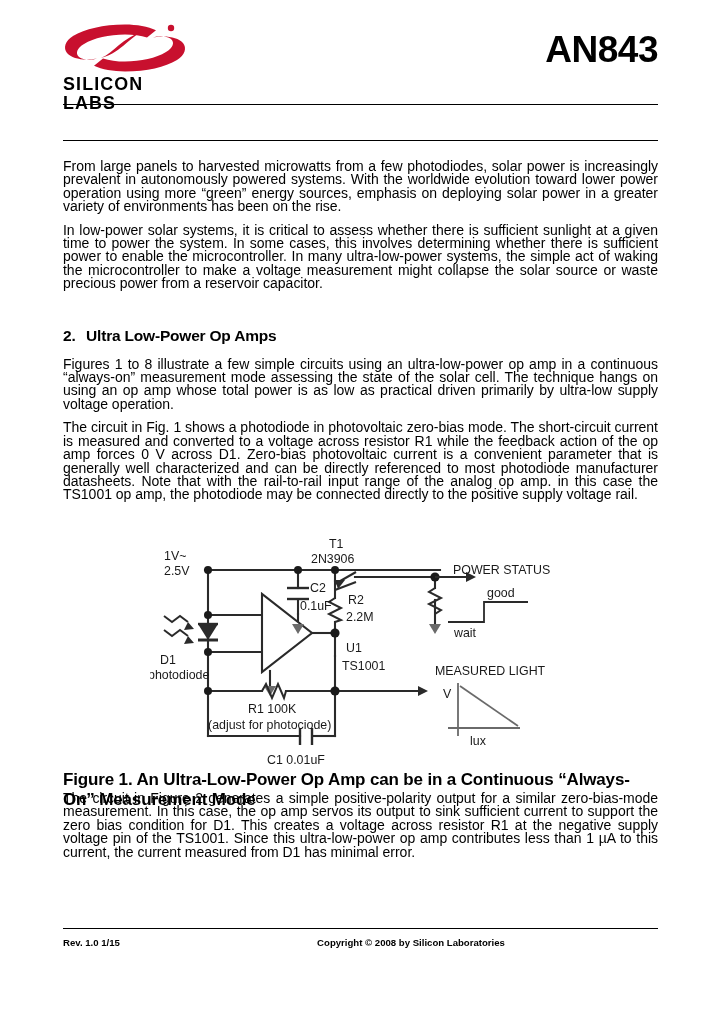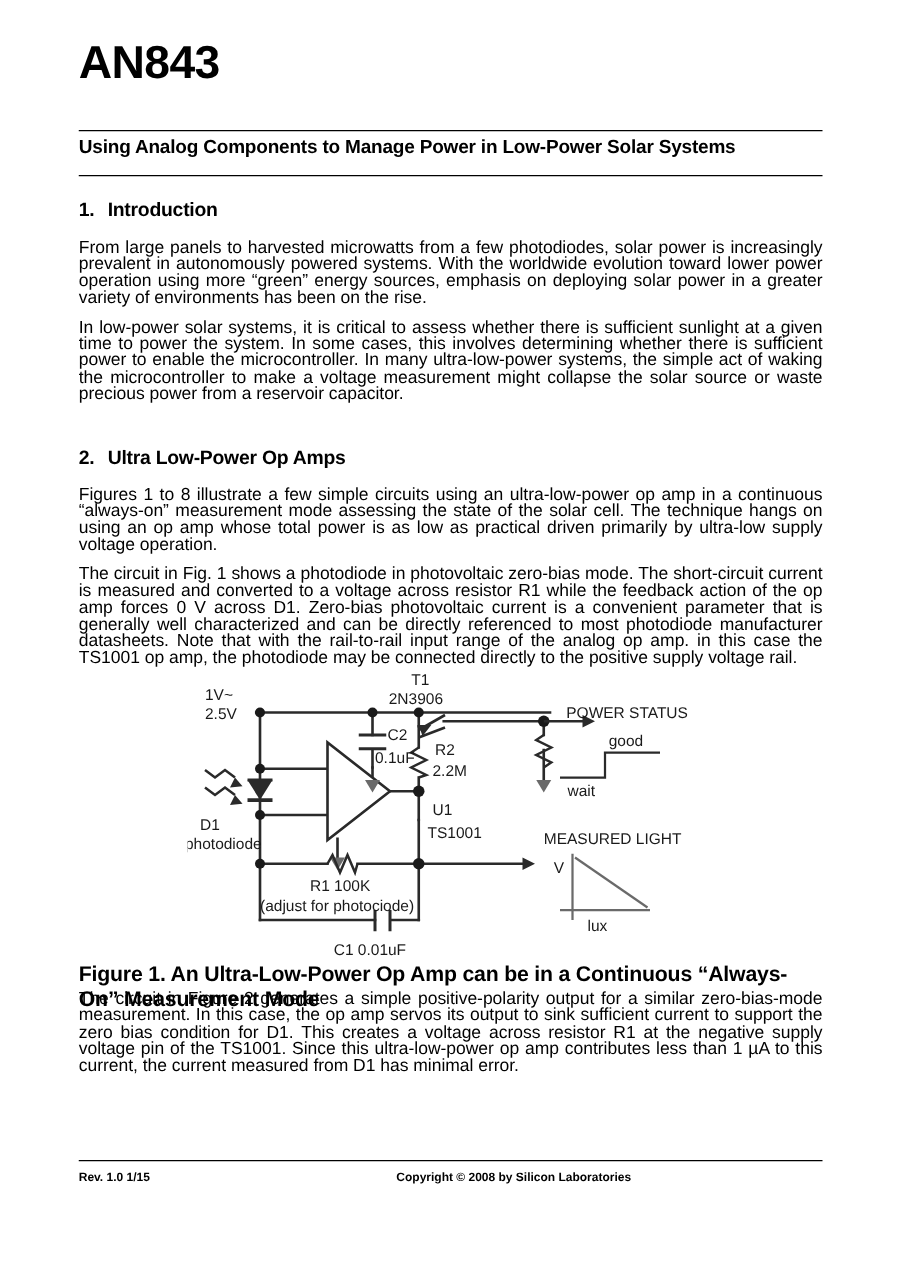--- a/index.html
+++ b/index.html
@@ -147,33 +147,45 @@
   }
   .footer .center { position: absolute; left: 0; right: 0; text-align: center; font-weight: bold; }
   .footer .right { margin-left: auto; }
 </style>
 </head>
 <body>
 
 <div class="page">
 
   <div class="header">
+    <div class="logo-block">
+      <div class="logo-mark">
+        <svg width="124" height="52" viewBox="0 0 124 52" xmlns="http://www.w3.org/2000/svg">
+          <path d="M62 2.5 C40 2.5 22 7 10 14 C2 19 0 26 4 31 C9 37 22 39 34 36.5
+                   C28 38.5 20 38 16 35 C12 31.5 14 26 21 22 C31 16 46 12.5 62 12.5
+                   C70 12.5 78 13.6 84 15.6 L93 8.2 C85 4.6 74 2.5 62 2.5 Z" fill="#C8102E"></path>
+          <path d="M62 49.5 C84 49.5 102 45 114 38 C122 33 124 26 120 21
+                   C115 15 102 13 90 15.5 C96 13.5 104 14 108 17
+                   C112 20.5 110 26 103 30 C93 36 78 39.5 62 39.5
+                   C54 39.5 46 38.4 40 36.4 L31 43.8 C39 47.4 50 49.5 62 49.5 Z" fill="#C8102E"></path>
+          <path d="M78 10 C70 13 62 18 56 23 C50 28 45 33 38 36
+                   C46 34 54 29 60 24 C66 19 71 14 78 10 Z" fill="#C8102E"></path>
+          <circle cx="108" cy="6" r="3.2" fill="#C8102E"></circle>
+        </svg>
+      </div>
+      <div class="logo-wordmark">SILICON LABS</div>
+    </div>
     <div class="doc-id">AN843</div>
   </div>
 
   <div class="rule rule-top"></div>
-  <div class="doc-title">Using Analog Components to Manage Power in Low-Power Solar Systems</div>
   <div class="rule rule-bottom"></div>
 
   <div class="content">
 
-    <h2 class="section">
-      <span class="num">1.</span>
-      <span>Introduction</span>
-    </h2>
     <p class="body">From large panels to harvested microwatts from a few photodiodes, solar power is increasingly prevalent in autonomously powered systems. With the worldwide evolution toward lower power operation using more “green” energy sources, emphasis on deploying solar power in a greater variety of environments has been on the rise.</p>
     <p class="body">In low-power solar systems, it is critical to assess whether there is sufficient sunlight at a given time to power the system. In some cases, this involves determining whether there is sufficient power to enable the microcontroller. In many ultra-low-power systems, the simple act of waking the microcontroller to make a voltage measurement might collapse the solar source or waste precious power from a reservoir capacitor.</p>
 
     <div class="sec2-wrap">
       <h2 class="section">
         <span class="num">2.</span>
         <span>Ultra Low-Power Op Amps</span>
       </h2>
       <p class="body">Figures 1 to 8 illustrate a few simple circuits using an ultra-low-power op amp in a continuous “always-on” measurement mode assessing the state of the solar cell. The technique hangs on using an op amp whose total power is as low as practical driven primarily by ultra-low supply voltage operation.</p>
       <p class="body last">The circuit in Fig. 1 shows a photodiode in photovoltaic zero-bias mode. The short-circuit current is measured and converted to a voltage across resistor R1 while the feedback action of the op amp forces 0 V across D1. Zero-bias photovoltaic current is a convenient parameter that is generally well characterized and can be directly referenced to most photodiode manufacturer datasheets. Note that with the rail-to-rail input range of the analog op amp. in this case the TS1001 op amp, the photodiode may be connected directly to the positive supply voltage rail.</p>

